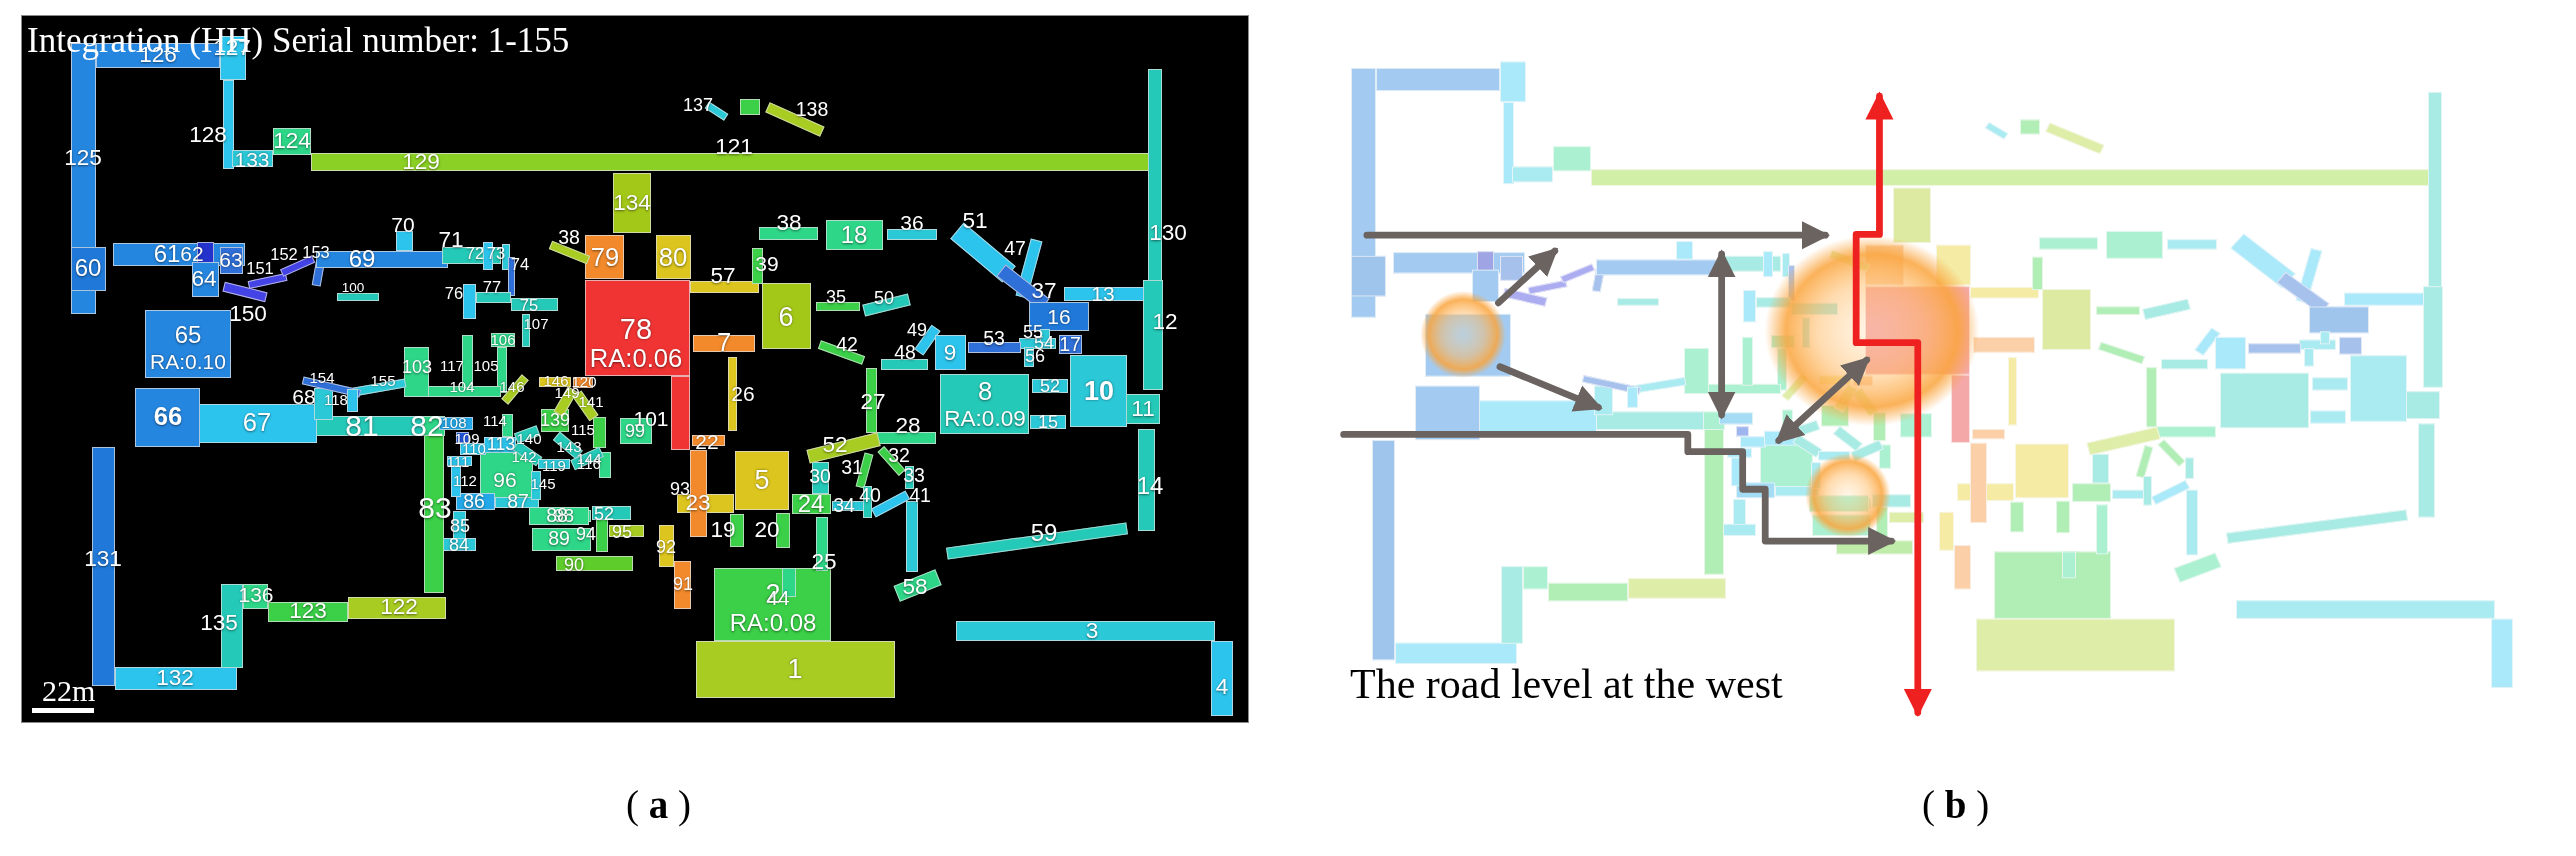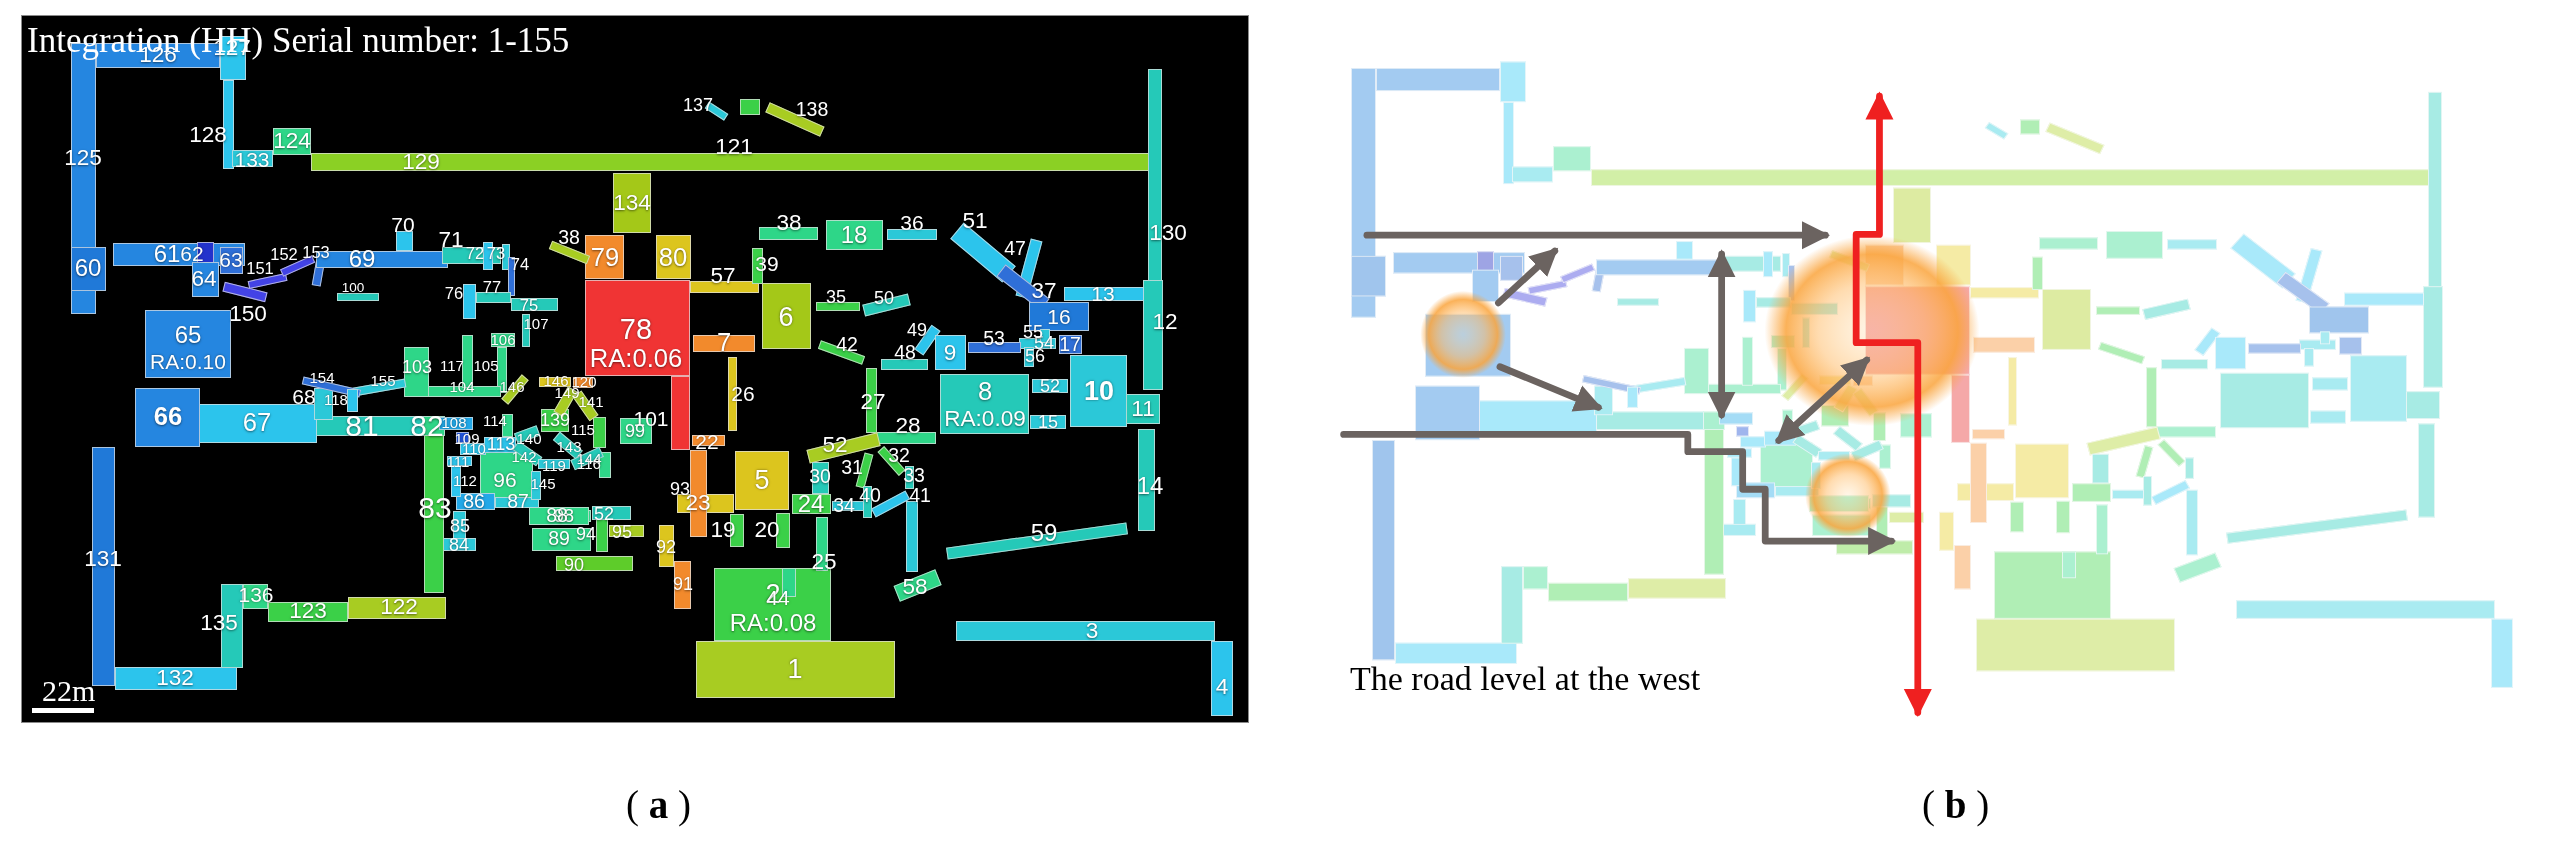--- a/index.html
+++ b/index.html
@@ -18,21 +18,21 @@
   .scale-label{position:absolute;left:42px;top:674px;color:#fff;font-family:"Liberation Serif",serif;
                font-size:30px;}
   .scale-bar{position:absolute;left:32px;top:708px;width:62px;height:4.5px;background:#fff;}
   .caption{position:absolute;top:782px;font-family:"Liberation Serif",serif;font-size:39px;color:#000;
            white-space:nowrap;}
   #caption-a{left:626px;}
   #caption-b{left:1922px;}
   .anno-top{position:absolute;left:1750px;top:18px;width:767px;text-align:center;color:#000;
             font-family:"Liberation Serif",serif;font-size:37px;white-space:nowrap;}
   .anno-bottom{position:absolute;left:1350px;top:659px;color:#000;
-               font-family:"Liberation Serif",serif;font-size:34px;line-height:1.2;}
+               font-family:"Liberation Serif",serif;font-size:42px;line-height:1.2;}
   #overlay{position:absolute;left:0;top:0;pointer-events:none;}
 </style>
 </head>
 <body>
 
 <div id="canvas">
 
   <div class="black-bg"></div>
 
   <div class="map" id="map-a">

